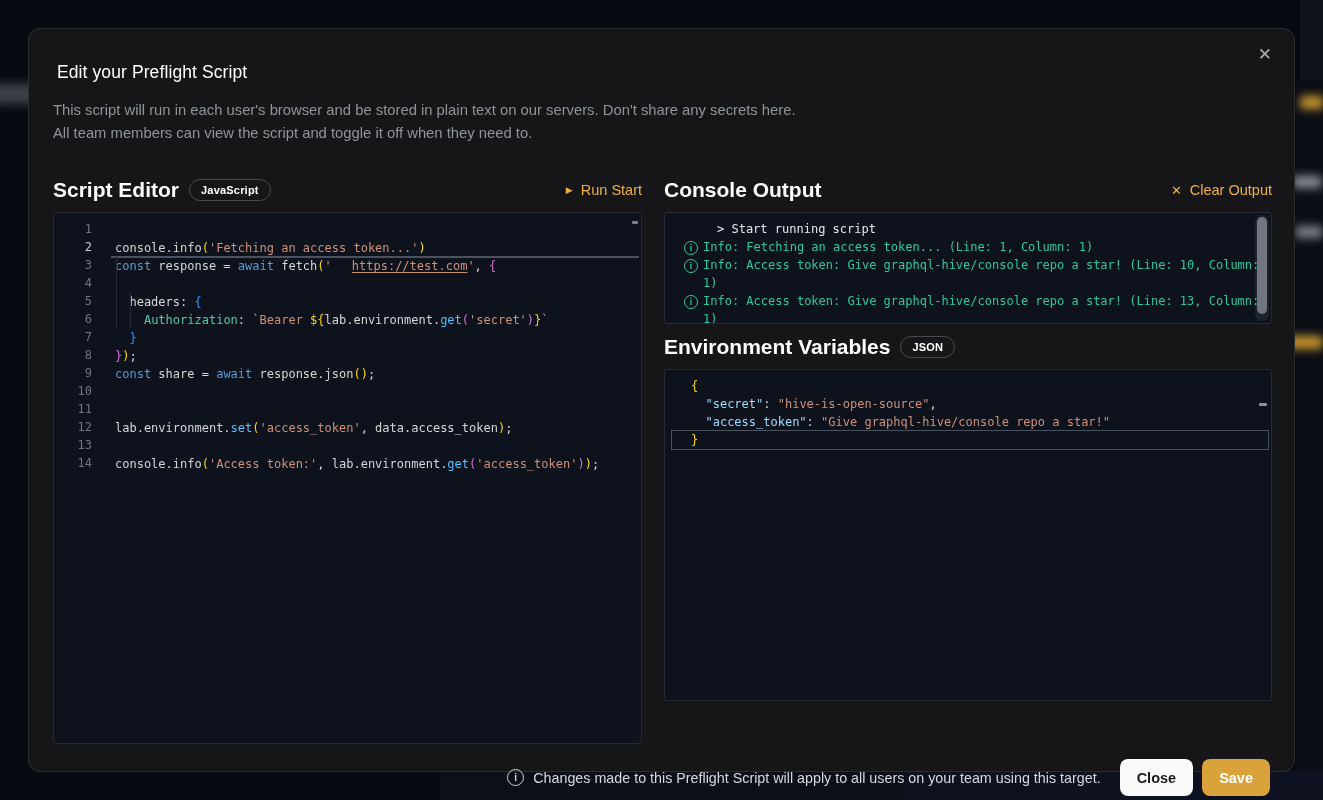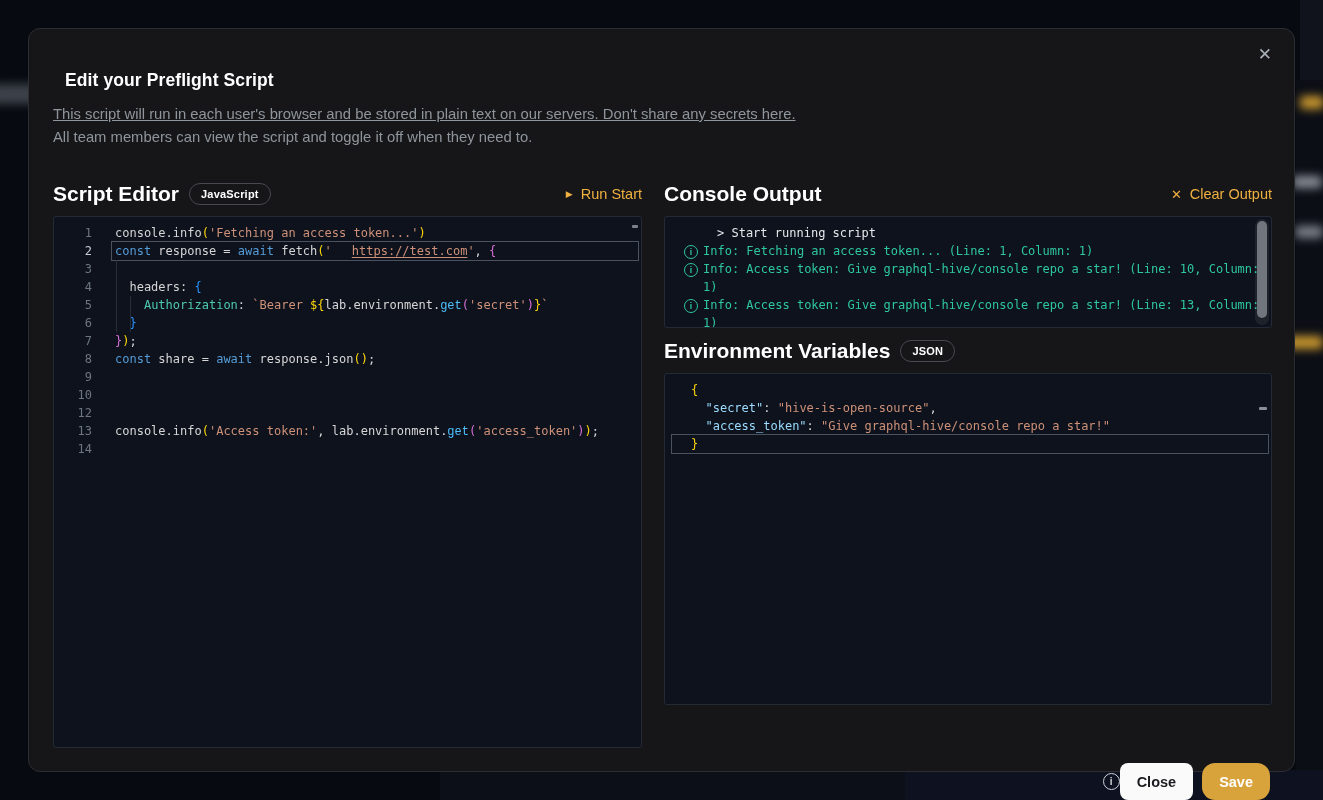--- a/index.html
+++ b/index.html
@@ -14,57 +14,57 @@
   .b-left{left:-10px;top:84px;width:72px;height:20px;background:#474c54;opacity:.85;}
   .b-r1{left:1300px;top:96px;width:24px;height:13px;background:#c9972f;}
   .b-r2{left:1292px;top:176px;width:30px;height:12px;background:#8a9099;}
   .b-r3{left:1295px;top:226px;width:28px;height:12px;background:#7d838c;}
   .b-r4{left:1286px;top:336px;width:37px;height:13px;background:#c9972f;}
 
   
   .modal{position:absolute;left:28px;top:28px;width:1267px;height:744px;box-sizing:border-box;
          background:#161619;border:1px solid #2b2d32;border-radius:12px;padding:24px;}
   .close{position:absolute;top:13px;right:18px;background:none;border:none;color:#a9aeb5;font-size:17px;line-height:1;cursor:pointer;padding:4px;font-family:inherit;}
-  h1{margin:12px;padding-top:5px;font-size:17.5px;font-weight:700;color:#ffffff;letter-spacing:.1px;}
+  h1{margin:4px;padding-top:5px;font-size:17.5px;font-weight:400;color:#ffffff;letter-spacing:.1px;}
   .desc{margin:0;color:#8f959c;font-size:14.8px;line-height:22.5px;}
-  .desc.first{margin-top:10px;text-decoration:underline;}
+  .desc.first{margin-top:16px;}
 
   .panels{display:grid;grid-template-columns:589px 608px;column-gap:22px;margin-top:33px;}
   .sec-head{display:flex;justify-content:space-between;align-items:center;height:26px;margin-bottom:9px;}
   .sec-left{display:flex;align-items:center;}
   .sec-title{font-size:21px;font-weight:700;color:#ffffff;}
   .pill{border:1px solid #46494f;border-radius:999px;padding:4px 11px;font-size:11px;font-weight:700;color:#ffffff;margin-left:10px;letter-spacing:.2px;}
   .accent-btn{background:none;border:none;color:#f0b03f;font-size:14.5px;font-weight:500;display:flex;align-items:center;gap:8px;cursor:pointer;font-family:inherit;padding:0;}
   .play{font-size:9px;line-height:1;}
   .clear-x{font-size:13px;line-height:1;}
 
   .editor{position:relative;box-sizing:border-box;background:#0d121d;border:1px solid #242a35;border-radius:3px;
           font-family:"DejaVu Sans Mono",monospace;font-size:12px;line-height:18px;padding-top:7px;overflow:hidden;}
   .code-editor{height:532px;}
   .console{height:112px;padding-left:16px;}
   .env-head{margin-top:10px;}
   .env-editor{height:332px;}
 
   
   .crow{display:flex;height:18px;white-space:pre;}
   .gut{flex:0 0 38px;width:38px;text-align:right;color:#6e7681;}
-  .cont{flex:1;margin-left:23px;margin-right:3px;}
+  .cont{flex:1;margin-left:23px;margin-right:3px;margin-top:19px;}
   .crow.active .gut{color:#c9ced6;}
   .crow.active .cont{outline:1px solid #4a5260;margin-left:20px;padding-left:3px;}
   .iguide{position:absolute;width:1px;background:#262d39;left:62px;}
   .g1{top:43px;height:72px;}
   .g2{left:76px;top:79px;height:36px;}
   .ruler-mark{position:absolute;border-radius:1px;background:#7b828c;}
   .rm1{right:3px;top:8px;width:6px;height:3px;}
   .rm2{right:4px;top:33px;width:8px;height:3px;background:#8a9099;}
 
   
   .tk-pl{color:#d6d6d6;} .tk-kw{color:#569cd6;} .tk-str{color:#ce9178;}
   .tk-link{color:#ce9178;text-decoration:underline;text-underline-offset:2px;padding-left:20px;}
-  .tk-ty{color:#4ec9b0;} .tk-fn{color:#4fc1ff;font-family:Liberation Mono, monospace;}
+  .tk-ty{color:#4ec9b0;} .tk-fn{color:#4fc1ff;}
   .tk-b1{color:#ffd70a;} .tk-b2{color:#d570d6;} .tk-b3{color:#2795ff;}
   .tk-key{color:#9cdcfe;}
 
   
   .lrow{position:relative;padding-left:22px;white-space:pre-wrap;word-break:break-word;line-height:18px;color:#e6e8eb;}
   .lrow.plain{padding-left:36px;}
   .lrow.info{color:#2fc7a0;}
   .crow-ico{position:absolute;left:3px;top:2.5px;width:12px;height:12px;border:1.2px solid currentColor;border-radius:50%;
             font-size:8.5px;font-weight:700;display:flex;align-items:center;justify-content:center;font-family:"Liberation Sans",sans-serif;}
   .lsep{border-top:1.6px dashed #d2d7de;height:0;margin:8px 28px 0 22px;}
@@ -75,21 +75,21 @@
   .erow{height:18px;white-space:pre;padding-left:26px;}
   .erow.active{outline:1px solid #4a5260;margin:0 3px 0 7px;padding-left:19px;}
 
   
   .footer{display:flex;align-items:center;justify-content:flex-end;margin-top:15px;}
   .foot-ico{flex:0 0 auto;width:15px;height:15px;border:1.3px solid #cfd3d8;border-radius:50%;color:#cfd3d8;font-size:10px;font-weight:700;
             display:inline-flex;align-items:center;justify-content:center;}
   .foot-note{color:#d6d9dd;font-size:14.3px;margin-left:9px;margin-right:19px;}
   .btn{border:none;border-radius:8px;height:37px;font-size:14.5px;font-weight:600;font-family:inherit;cursor:pointer;text-align:right;}
   .btn-close{background:#fafafa;color:#1b1b1f;padding:0 17px;}
-  .btn-save{background:#d9a33c;color:#ffffff;padding:0 17px;margin-left:9px;border-radius:13px;}
+  .btn-save{background:#d9a33c;color:#ffffff;padding:0 17px;margin-left:9px;}
 </style>
 </head>
 <body>
 
 <div class="stage">
   <div class="rstrip"></div>
   <div class="rtop"></div>
   <div class="band1"></div>
   <div class="band2"></div>
   <div class="blob b-left"></div>
@@ -124,20 +124,21 @@
         <div class="crow"><span class="gut">1</span><span class="cont"><span class="tk-pl">console.info</span><span class="tk-b1">(</span><span class="tk-str">'Fetching an access token...'</span><span class="tk-b1">)</span></span></div>
             <div class="crow active"><span class="gut">2</span><span class="cont"><span class="tk-kw">const</span><span class="tk-pl"> response = </span><span class="tk-kw">await</span><span class="tk-pl"> fetch</span><span class="tk-b1">(</span><span class="tk-str">'</span><span class="tk-link">https://test.com</span><span class="tk-str">'</span><span class="tk-pl">, </span><span class="tk-b2">{</span></span></div>
             <div class="crow"><span class="gut">3</span></div>
             <div class="crow"><span class="gut">4</span><span class="cont"><span class="tk-pl">  headers: </span><span class="tk-b3">{</span></span></div>
             <div class="crow"><span class="gut">5</span><span class="cont"><span class="tk-pl">    </span><span class="tk-ty">Authorization</span><span class="tk-pl">: </span><span class="tk-str">`Bearer </span><span class="tk-b1">${</span><span class="tk-pl">lab.environment.</span><span class="tk-fn">get</span><span class="tk-b2">(</span><span class="tk-str">'secret'</span><span class="tk-b2">)</span><span class="tk-b1">}</span><span class="tk-str">`</span></span></div>
             <div class="crow"><span class="gut">6</span><span class="cont"><span class="tk-pl">  </span><span class="tk-b3">}</span></span></div>
             <div class="crow"><span class="gut">7</span><span class="cont"><span class="tk-b2">}</span><span class="tk-b1">)</span><span class="tk-pl">;</span></span></div>
             <div class="crow"><span class="gut">8</span><span class="cont"><span class="tk-kw">const</span><span class="tk-pl"> share = </span><span class="tk-kw">await</span><span class="tk-pl"> response.json</span><span class="tk-b1">(</span><span class="tk-b1">)</span><span class="tk-pl">;</span></span></div>
             <div class="crow"><span class="gut">9</span><span class="cont"></span></div>
             <div class="crow"><span class="gut">10</span></div>
+            <div class="crow"><span class="gut">11</span><span class="cont"><span class="tk-pl">lab.environment.</span><span class="tk-fn">set</span><span class="tk-b1">(</span><span class="tk-str">'access_token'</span><span class="tk-pl">, data.access_token</span><span class="tk-b1">)</span><span class="tk-pl">;</span></span></div>
             <div class="crow"><span class="gut">12</span><span class="cont"></span></div>
             <div class="crow"><span class="gut">13</span><span class="cont"><span class="tk-pl">console.info</span><span class="tk-b1">(</span><span class="tk-str">'Access token:'</span><span class="tk-pl">, lab.environment.</span><span class="tk-fn">get</span><span class="tk-b2">(</span><span class="tk-str">'access_token'</span><span class="tk-b2">)</span><span class="tk-b1">)</span><span class="tk-pl">;</span></span></div>
             <div class="crow"><span class="gut">14</span><span class="cont"></span></div>
           </div>
       </div>
 
       <div class="col">
         <div class="sec-head">
           <span class="sec-title">Console Output</span>
           <button class="accent-btn">
@@ -167,17 +168,18 @@
         <div class="erow"><span class="tk-b1">{</span></div>
             <div class="erow"><span class="tk-pl">  </span><span class="tk-key">"secret"</span><span class="tk-pl">: </span><span class="tk-str">"hive-is-open-source"</span><span class="tk-pl">,</span></div>
             <div class="erow"><span class="tk-pl">  </span><span class="tk-key">"access_token"</span><span class="tk-pl">: </span><span class="tk-str">"Give graphql-hive/console repo a star!"</span></div>
             <div class="erow active"><span class="tk-b1">}</span></div>
           </div>
       </div>
     </div>
 
     <div class="footer">
       <span class="foot-ico">i</span>
+      <span class="foot-note">Changes made to this Preflight Script will apply to all users on your team using this target.</span>
       <button class="btn btn-close">Close</button>
       <button class="btn btn-save">Save</button>
     </div>
   </div>
 </div>
 
 </body></html>

